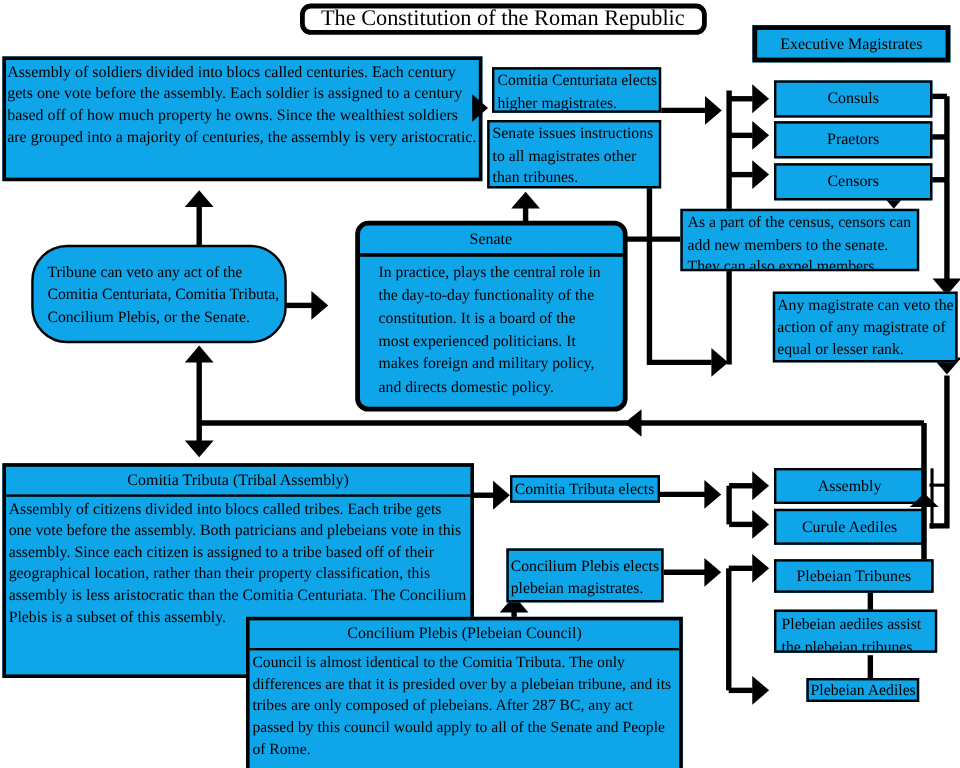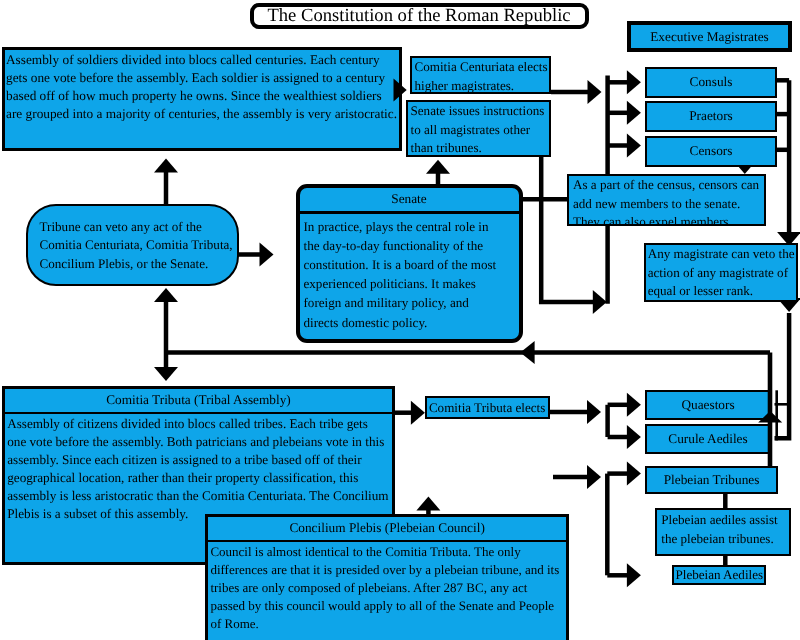--- a/index.html
+++ b/index.html
@@ -38,34 +38,34 @@
   .b-praetors{left:645px;top:100.5px;width:132px;height:31px;border-width:2.2px;z-index:20;}
   .b-censors{left:645px;top:135.5px;width:132px;height:31px;border-width:2.2px;z-index:20;}
 
   .b-census{left:567px;top:174px;width:199px;height:52px;border-width:2.4px;z-index:20;padding:0 0 12px 4px;}
   .b-magveto{left:643.7px;top:243.2px;width:154px;height:58.6px;border-width:2.4px;z-index:20;padding:0 0 0 2px;}
   .b-tribveto{left:25.5px;top:203.5px;width:213.5px;height:82.5px;border-width:2.2px;z-index:20;padding:12px 2px 0 12px;border-radius:30px;}
 
   
   .b-senate{left:273.5px;top:184px;width:227px;height:159px;border-width:4.6px;border-radius:11px;z-index:20;margin-left:22px;}
   .b-senate .hdr{height:22.5px;line-height:21px;font-size:13.3px;border-bottom-width:3.1px;}
-  .b-senate .bdy{padding:3px 13px 0 4px;font-size:13.1px;line-height:19.2px;}
+  .b-senate .bdy{padding:3px 13px 0 16px;font-size:13.1px;line-height:19.2px;}
 
   
   .b-ct{left:2.2px;top:386.4px;width:392.5px;height:179px;border-width:3.5px;z-index:16;}
   .b-ct .hdr{height:23px;line-height:21px;font-size:13.3px;}
   .b-ct .bdy{padding:1px 2px 0 2px;font-size:13.2px;line-height:18px;}
 
   .b-ctelects{left:424.9px;top:395.7px;width:125px;height:23px;border-width:2.6px;z-index:20;padding:1px 0 0 2px;}
   .b-cpelects{left:421.6px;top:456.9px;width:131.5px;height:45.3px;border-width:2.6px;z-index:20;padding:4px 0 0 2px;}
 
   .b-quaestors{left:645px;top:390.2px;width:126px;height:30px;border-width:2.2px;z-index:20;}
   .b-curule{left:645px;top:424.4px;width:126px;height:30px;border-width:2.2px;z-index:20;}
   .b-plebtrib{left:645.3px;top:465.8px;width:132.5px;height:28.2px;border-width:2.2px;z-index:20;}
-  .b-assist{left:645.3px;top:508.1px;width:135.3px;height:48px;border-width:2.4px;z-index:20;padding:1px 0 0 4px;margin-left:10px;}
+  .b-assist{left:645.3px;top:508.1px;width:135.3px;height:36px;border-width:2.4px;z-index:20;padding:1px 0 0 4px;}
   .b-plebaed{left:672.3px;top:565.3px;width:94px;height:19.7px;border-width:2.2px;z-index:20;font-size:13.1px;}
 
   
   .b-cp{left:205.4px;top:514.2px;width:363.5px;height:135px;border-width:3.4px;z-index:22;}
   .b-cp .hdr{height:23.3px;line-height:21px;font-size:13.3px;}
   .b-cp .bdy{padding:1px 3px 0 2px;font-size:13px;line-height:18px;}
 </style>
 </head>
 <body>
 
@@ -182,23 +182,26 @@
 
   <div class="box b-ct">
     <div class="hdr">Comitia Tributa (Tribal Assembly)</div>
     <div class="bdy">Assembly of citizens divided into blocs called tribes. Each tribe gets one vote before the assembly. Both patricians and plebeians vote in this assembly. Since each citizen is assigned to a tribe based off of their geographical location, rather than their property classification, this assembly is less aristocratic than the Comitia Centuriata. The Concilium Plebis is a subset of this assembly.</div>
   </div>
 
   <div class="box note b-ctelects">
     <span>Comitia Tributa elects lower magistrates.</span>
   </div>
 
+  <div class="box note b-cpelects">
+    <span>Concilium Plebis elects plebeian magistrates.</span>
+  </div>
 
   <div class="box office b-quaestors">
-    <span>Quaestors</span>
+    <span>Assembly</span>
   </div>
   <div class="box office b-curule">
     <span>Curule Aediles</span>
   </div>
   <div class="box office b-plebtrib">
     <span>Plebeian Tribunes</span>
   </div>
 
   <div class="box note b-assist">
     <span>Plebeian aediles assist the plebeian tribunes.</span>

